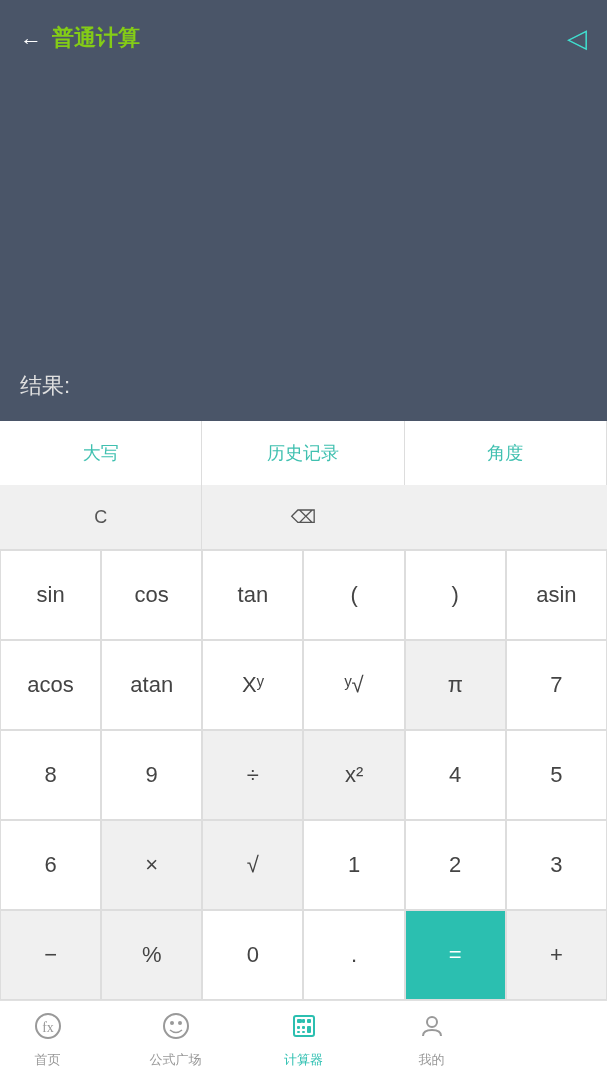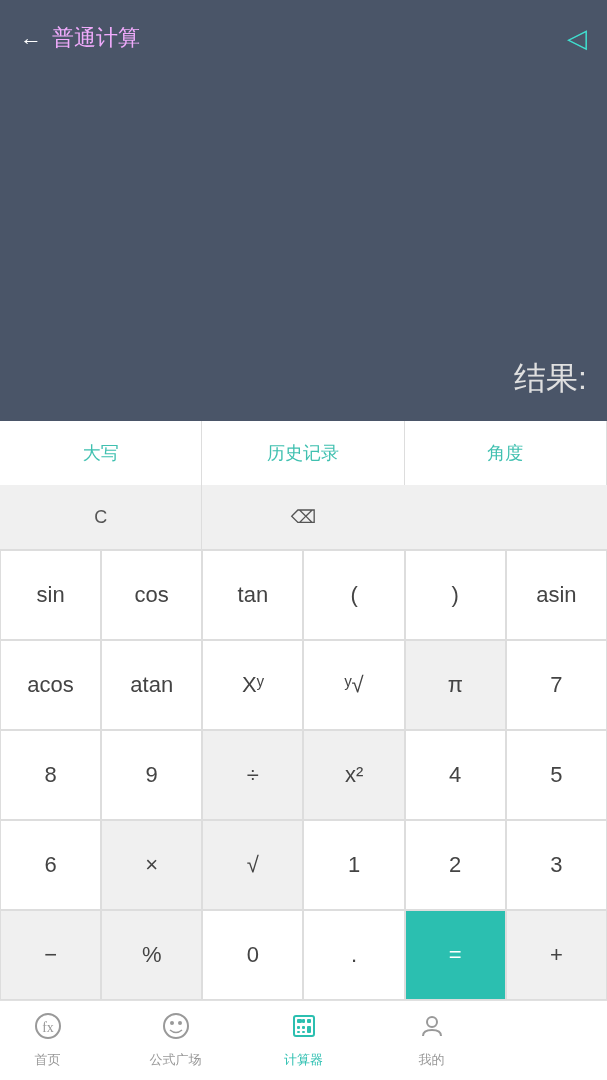--- a/index.html
+++ b/index.html
@@ -21,23 +21,23 @@
       align-items: center;
       justify-content: space-between;
       height: 70px;
     }
     .header-left {
       display: flex;
       align-items: center;
       gap: 10px;
     }
     .header-title {
-      color: #f0abfc;
-      font-size: 22px;
-      font-weight: 400;
+      color: #84cc16;
+      font-size: 22px;
+      font-weight: 700;
     }
     .header-icon {
       color: white;
       font-size: 22px;
     }
     .header-right {
       color: #40e0d0;
       font-size: 26px;
     }
 
@@ -46,22 +46,21 @@
       background: #4a5568;
       flex: 1;
       min-height: 150px;
       display: flex;
       flex-direction: column;
       justify-content: flex-end;
       padding: 0 20px 20px 20px;
     }
     .result-label {
       color: #e0e0e0;
-      font-size: 32px;
-      text-align: right;
+      font-size: 22px;
     }
 
     
     .calc-body {
       background: #f0f0f0;
       display: flex;
       flex-direction: column;
     }
 
     

